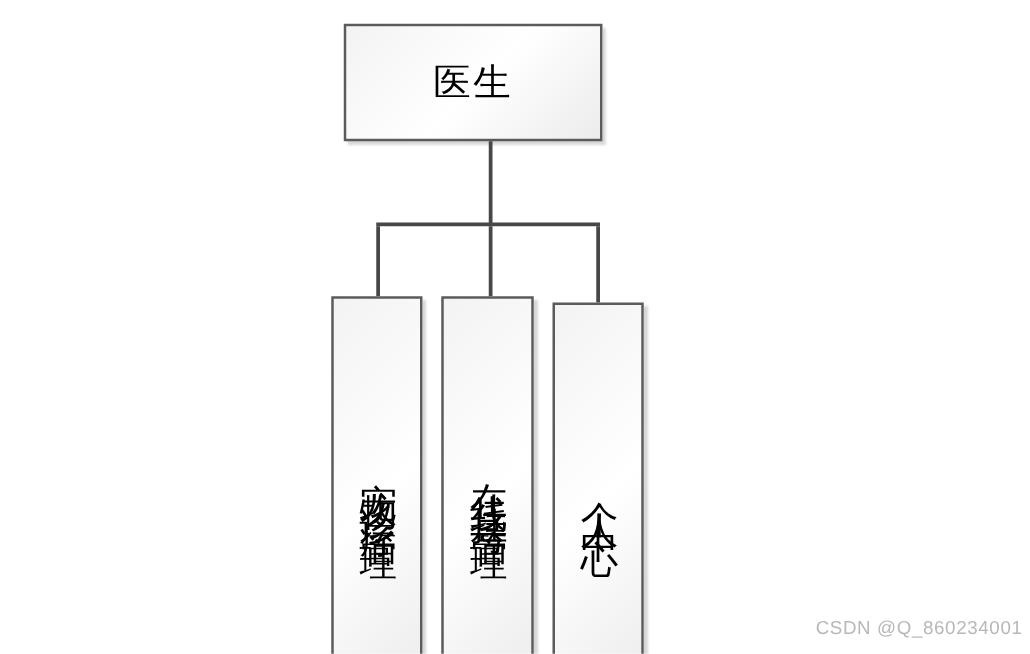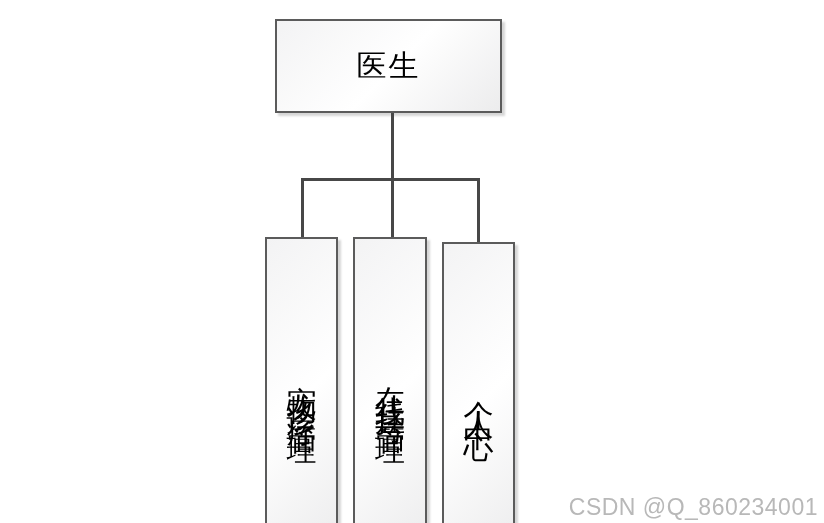--- a/index.html
+++ b/index.html
@@ -25,21 +25,21 @@
     background: linear-gradient(135deg, #f3f3f4 0%, #ffffff 52%, #ececed 100%);
     box-shadow: 3px 3px 2px rgba(0,0,0,0.16);
     display: flex;
     align-items: center;
     justify-content: center;
     color: #000000;
   }
   .node.root {
     left: 275px;
     top: 19px;
-    width: 227px;
+    width: 207px;
     height: 94px;
   }
   .root-label {
     font-size: 30px;
     letter-spacing: 2px;
     color: #000000;
     white-space: nowrap;
   }
   .node.child-left  { left: 265px; top: 237px; width: 73px; height: 310px; }
   .node.child-mid   { left: 353px; top: 237px; width: 74px; height: 310px; }
@@ -61,21 +61,21 @@
   .conn-stem   { left: 391px; top: 113px; width: 3px;  height: 66px; }
   .conn-hbar   { left: 301px; top: 178px; width: 179px; height: 3px; }
   .conn-drop-l { left: 301px; top: 181px; width: 3px;  height: 56px; }
   .conn-drop-m { left: 391px; top: 181px; width: 3px;  height: 56px; }
   .conn-drop-r { left: 477px; top: 181px; width: 3px;  height: 61px; }
   
   .watermark {
     position: absolute;
     top: 494px;
     right: 6px;
-    font-size: 23px;
+    font-size: 15px;
     color: #b8b8b8;
     letter-spacing: 0.5px;
     white-space: nowrap;
   }
 </style>
 </head>
 <body>
 
 <div class="canvas">
 

